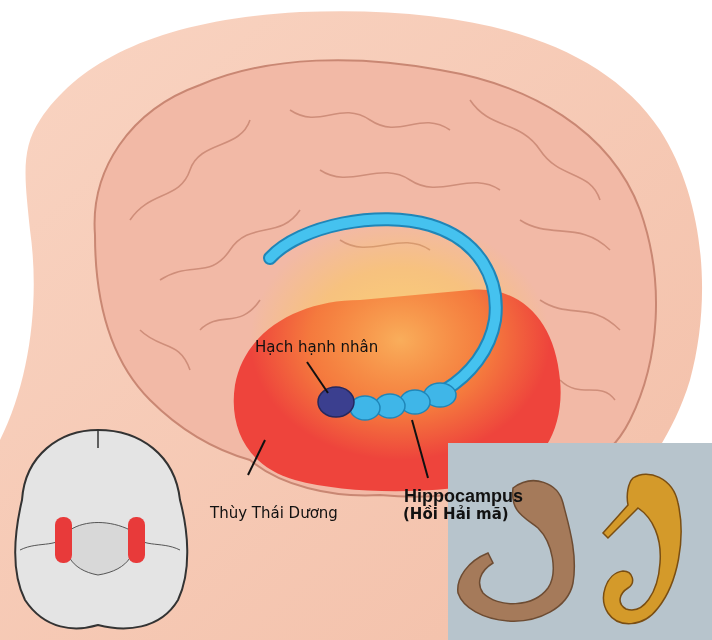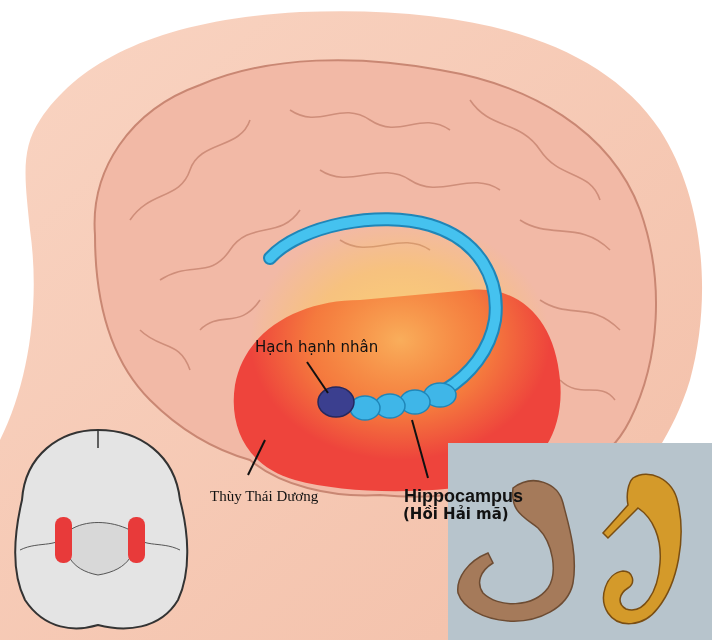--- a/index.html
+++ b/index.html
@@ -80,16 +80,16 @@
   
   <div class="inset-photo">
     <svg width="264" height="197" viewBox="0 0 264 197">
       <path d="M65,45 C85,30 110,40 115,60 C120,80 130,110 125,140 C120,165 90,180 60,178 C35,176 15,165 10,150 C8,135 20,118 40,110 L45,120 C32,128 28,140 35,150 C50,165 85,165 100,145 C110,130 105,100 90,85 C78,75 62,70 65,45 Z" fill="#a57a5a" stroke="#6d4c33" stroke-width="1.5"></path>
       <path d="M185,35 C200,25 225,35 230,60 C238,95 230,140 210,165 C195,185 170,185 160,170 C150,155 158,130 175,128 C185,128 188,140 180,145 C172,150 168,160 178,166 C195,172 210,150 212,120 C214,95 205,75 190,65 L160,95 L155,90 L180,62 C178,52 180,40 185,35 Z" fill="#d49a2a" stroke="#7a4e12" stroke-width="1.5"></path>
     </svg>
   </div>
 
   
   <div class="label" style="left:255px;top:338px;">Hạch hạnh nhân</div>
-  <div class="label" style="left:210px;top:488px;font-family:Liberation Serif, serif;">Thùy Thái Dương</div>
+  <div class="label" style="left:210px;top:504px;">Thùy Thái Dương</div>
   <div class="label bold" style="left:404px;top:486px;">Hippocampus</div>
   <div class="label" style="left:403px;top:505px;font-weight:bold;">(Hồi Hải mã)</div>
 </div>
 
 </body></html>

